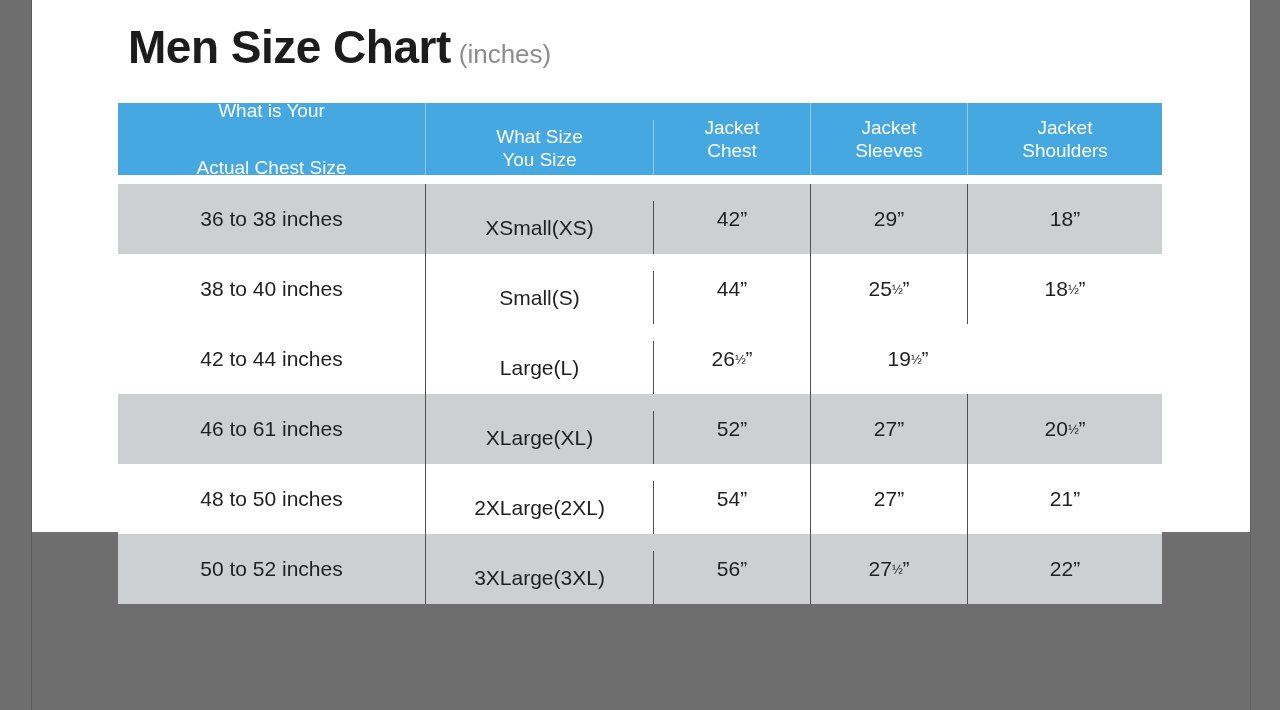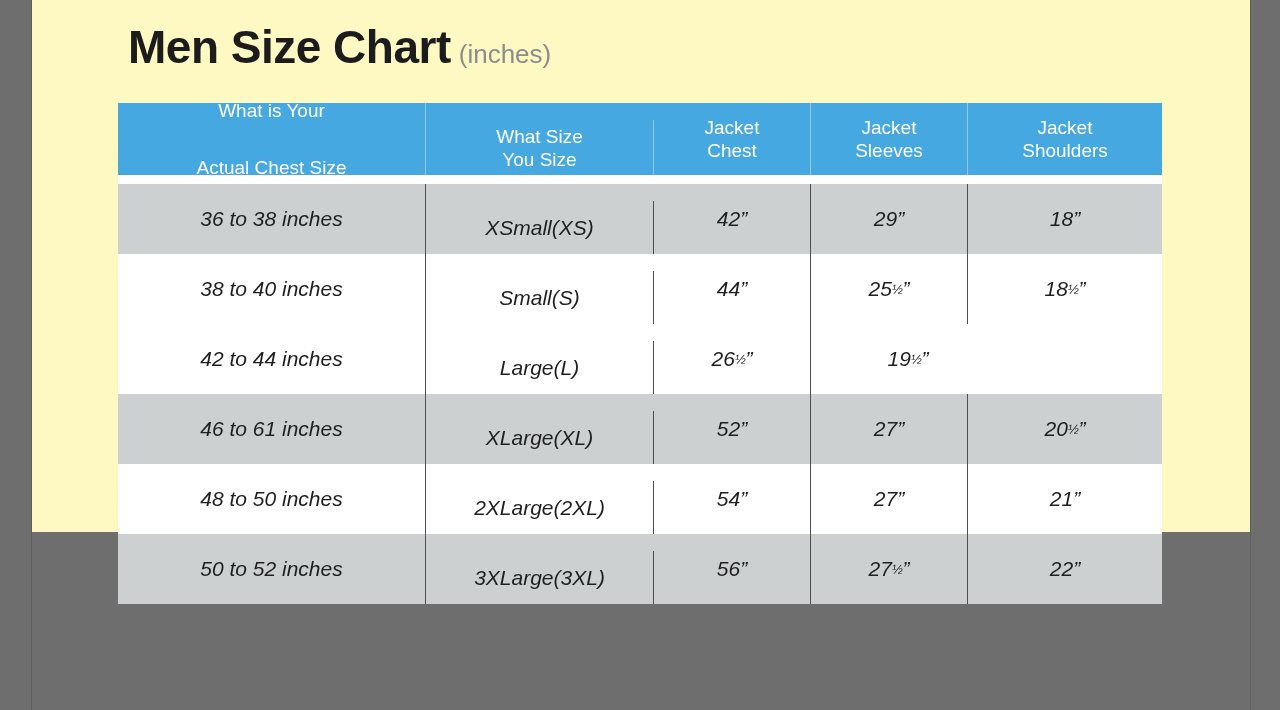--- a/index.html
+++ b/index.html
@@ -29,21 +29,21 @@
   }
   .band.left  { left: 0;  width: 31px; border-right: 1px solid #5e5e5e; }
   .band.right { right: 0; width: 29px; border-left: 1px solid #5e5e5e; }
 
   #page {
     position: absolute;
     top: 0;
     left: 32px;
     width: 1218px;
     height: 532px;
-    background: #fef9c3;
+    background: #ffffff;
   }
 
   
   .title-wrap {
     position: absolute;
     left: 96px;
     top: 20px;
     white-space: nowrap;
   }
   .title-main {
@@ -106,21 +106,20 @@
 
   .body-row .cell {
     font-size: 21px;
     color: #1f1f1f;
     text-align: center;
     display: flex;
     justify-content: center;
     align-items: center;
     box-sizing: border-box;
     border-right: 1px solid #4f4f4f;
-    font-style: italic;
   }
   .body-row .cell:last-child { border-right: none; }
 
   
   .c0 { width: 308px; gap: 34px; }
   .c1 { width: 228px; margin-top: 17px; }
   .c2 { width: 157px; }
   .c3 { width: 157px; }
   .c4 { width: 194px; }
 

